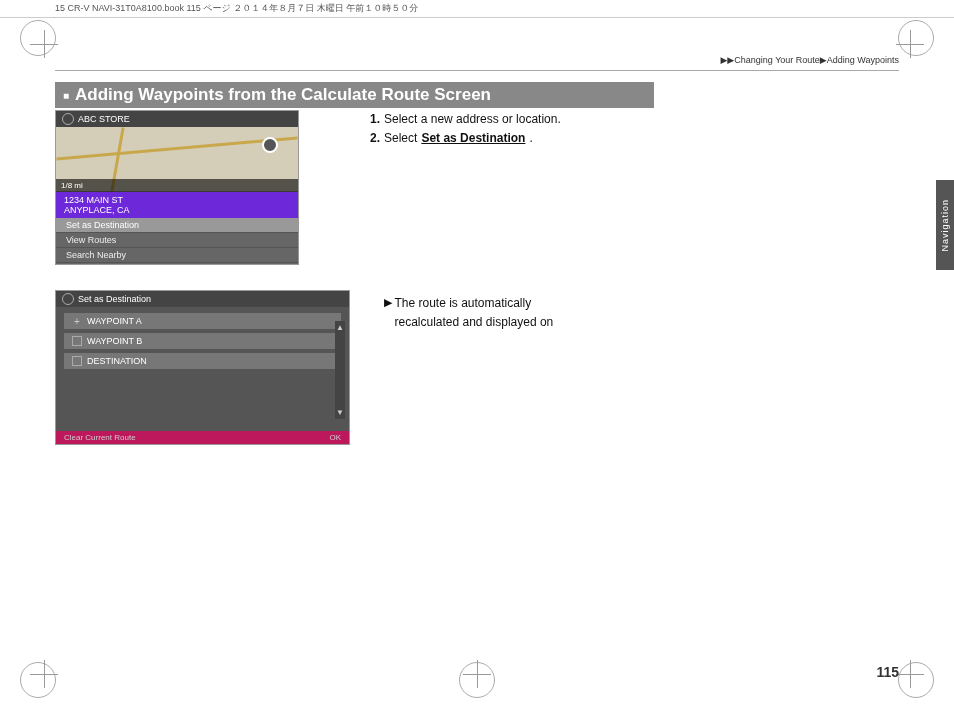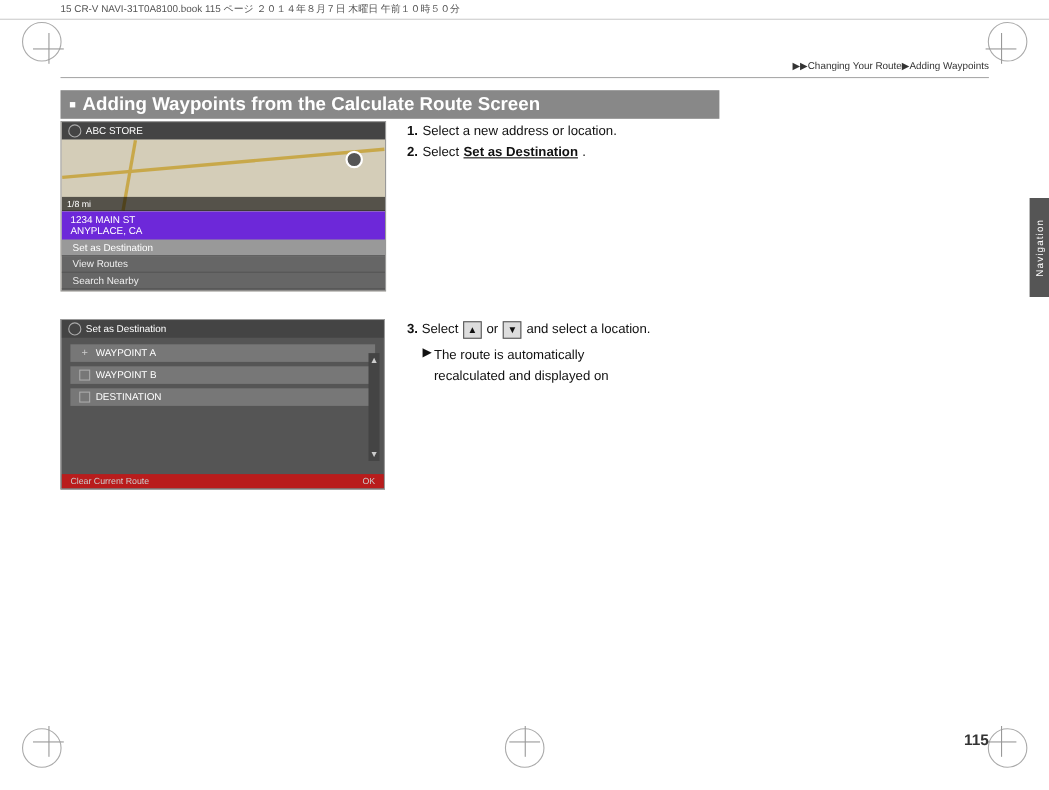--- a/index.html
+++ b/index.html
@@ -131,21 +131,21 @@
       content: '■';
       margin-right: 6px;
       font-size: 10px;
     }
 
     
     .screen1 {
       position: absolute;
       top: 110px;
       left: 55px;
-      width: 296px;
+      width: 244px;
       height: 155px;
       border: 1px solid #999;
       background: #e8e4d8;
       overflow: hidden;
     }
 
     .screen1-titlebar {
       background: #444;
       color: #fff;
       font-size: 9px;
@@ -270,21 +270,21 @@
     .screen2-scrollbar-arrow {
       color: #ccc;
       font-size: 8px;
     }
 
     .screen2-footer {
       position: absolute;
       bottom: 0;
       left: 0;
       right: 0;
-      background: #b91c1c;
+      background: #be185d;
       color: #ccc;
       font-size: 8px;
       padding: 2px 8px;
       display: flex;
       justify-content: space-between;
       gap: 12px;
     }
 
     
     .instructions {
@@ -439,26 +439,20 @@
   </div>
   <div class="step">
     <span class="step-num"><strong>2.</strong></span>
     <span>Select </span>
       <span class="bold-underline">Set as Destination</span>
       <span>.</span>
   </div>
 </div>
 
 <div class="instructions2">
-  <div class="step">
-    <span class="step-num"><strong>3.</strong></span>
-    <span>
-      <span>Select </span><span class="btn-icon">▲</span><span> or </span><span class="btn-icon">▼</span><span> and select a location.</span>
-    </span>
-  </div>
   <div style="margin-top:4px; margin-left:14px;">
     <div style="display:flex;align-items:flex-start;">
       <span class="arrow-bullet">▶</span>
       <div>
         <div>The route is automatically</div>
         <div>recalculated and displayed on</div>
       </div>
     </div>
   </div>
 </div>

